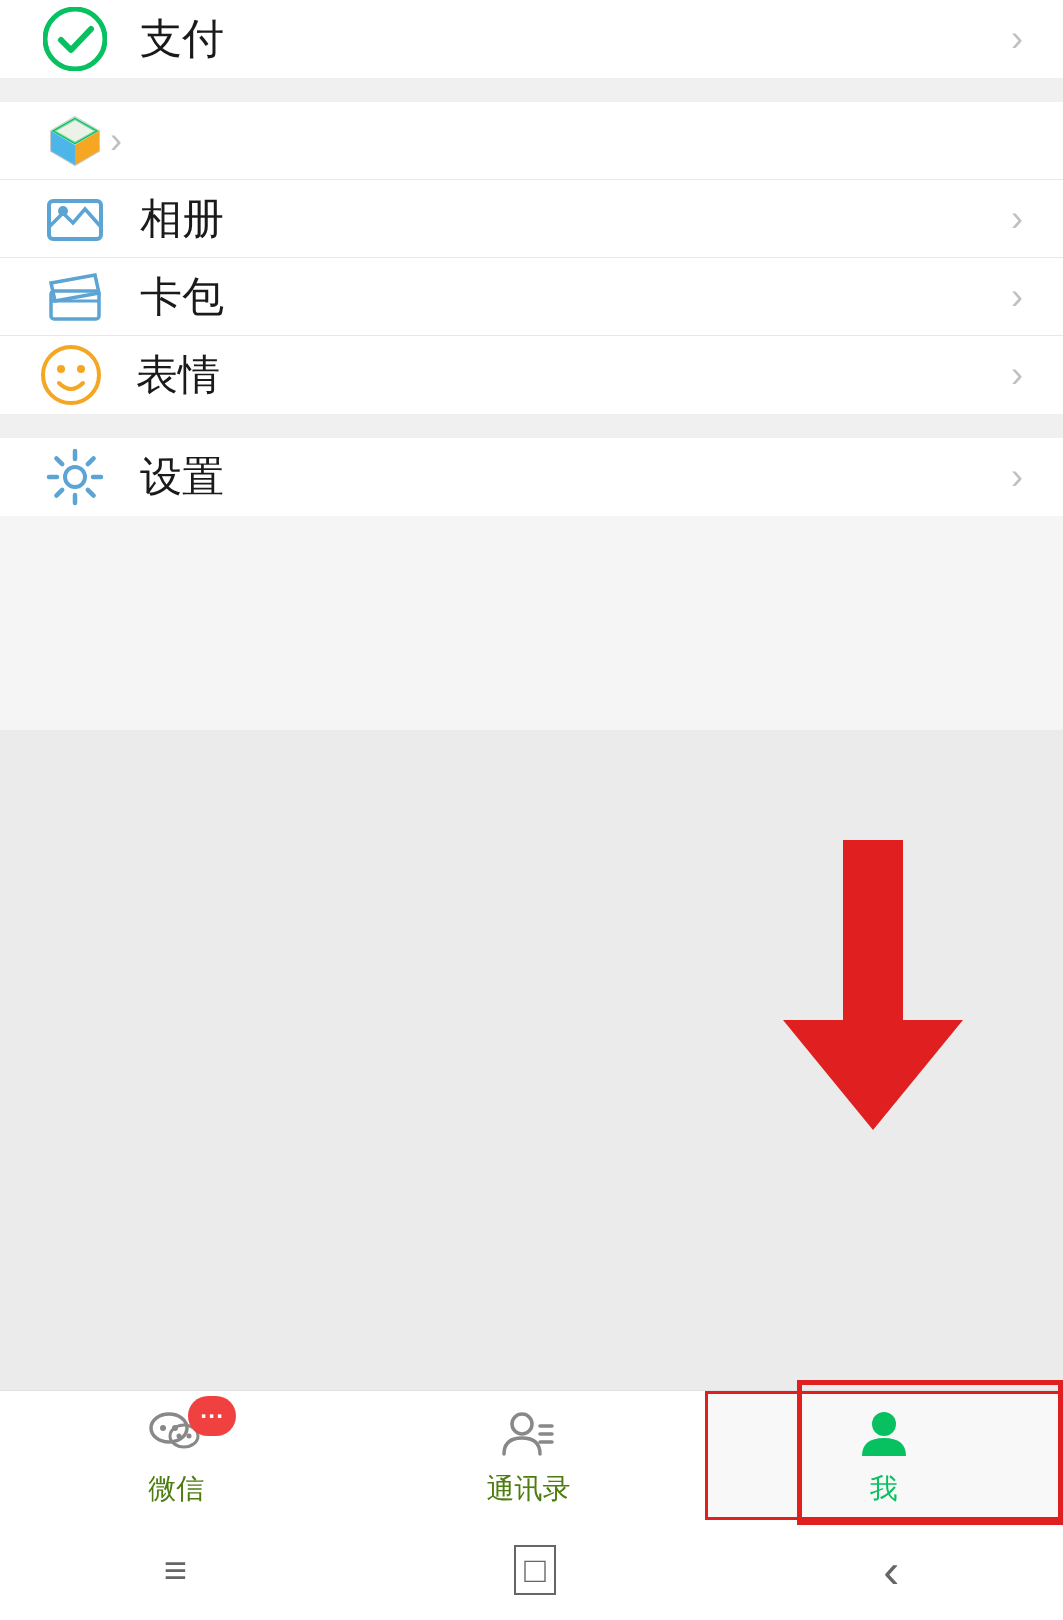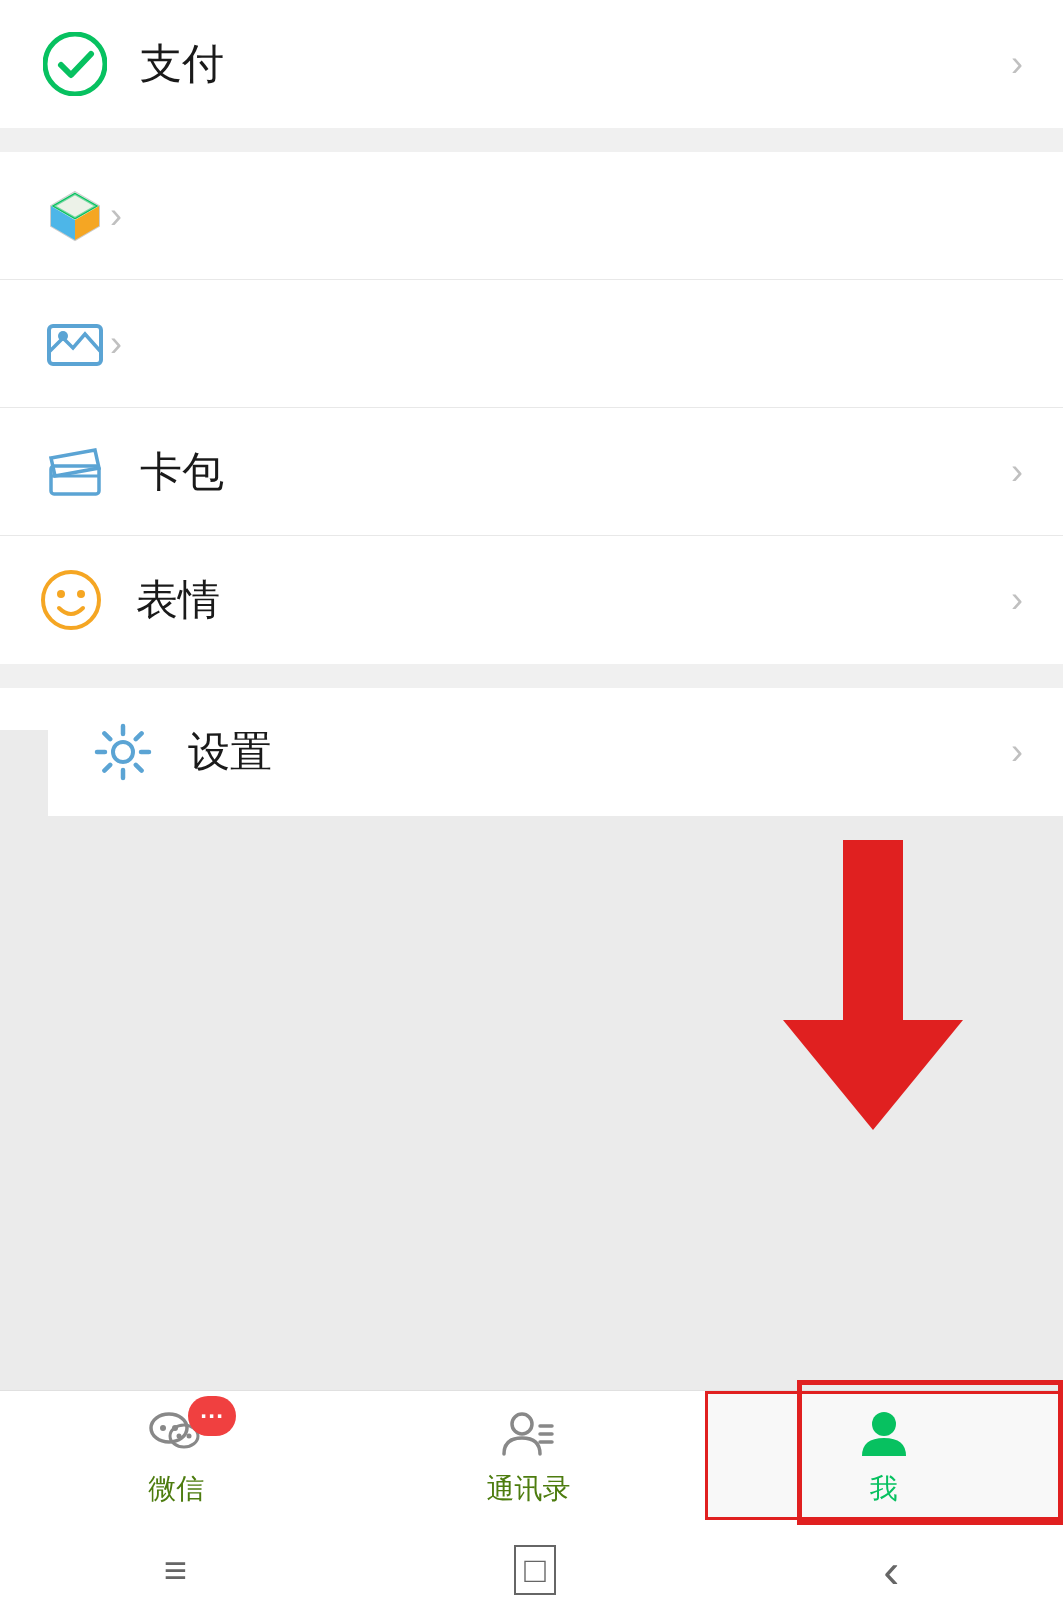--- a/index.html
+++ b/index.html
@@ -13,21 +13,21 @@
     }
 
     .menu-section {
       background: #fff;
     }
 
     .menu-item {
       display: flex;
       align-items: center;
       padding: 0 40px;
-      height: 128px;
+      height: 78px;
       background: #fff;
       border-bottom: 1px solid #e8e8e8;
       cursor: pointer;
       position: relative;
     }
 
     .menu-item:last-child {
       border-bottom: none;
     }
 
@@ -208,20 +208,21 @@
     </div>
 
     <div class="menu-item">
       <div class="menu-icon">
         <svg width="64" height="64" viewBox="0 0 64 64">
           <rect x="6" y="14" width="52" height="38" rx="4" fill="none" stroke="#5ba4d4" stroke-width="4"></rect>
           <polyline points="6,40 20,26 30,36 42,22 58,40" fill="none" stroke="#5ba4d4" stroke-width="3.5"></polyline>
           <circle cx="20" cy="24" r="5" fill="#5ba4d4"></circle>
         </svg>
       </div>
+      <span class="menu-label">相册</span>
       <span class="chevron">›</span>
     </div>
 
     <div class="menu-item">
       <div class="menu-icon">
         <svg width="64" height="64" viewBox="0 0 64 64">
 
           <path d="M8,18 L52,10 L56,28 L12,36 Z" fill="none" stroke="#5ba4d4" stroke-width="3.5"></path>
           <rect x="8" y="26" width="48" height="28" rx="3" fill="none" stroke="#5ba4d4" stroke-width="3.5"></rect>
           <line x1="8" y1="36" x2="56" y2="36" stroke="#5ba4d4" stroke-width="3"></line>
@@ -241,21 +242,21 @@
         </svg>
       </div>
       <span class="menu-label">表情</span>
       <span class="chevron">›</span>
     </div>
   </div>
 
   <div class="section-gap"></div>
 
   <div class="menu-section">
-    <div class="menu-item" style="border-bottom:none;margin-left:48px;">
+    <div class="menu-item" style="border-bottom:none;">
       <div class="menu-icon">
         <svg width="64" height="64" viewBox="0 0 64 64">
           <circle cx="32" cy="32" r="10" fill="none" stroke="#5ba4d4" stroke-width="4"></circle>
           <path d="M32,6 L32,14 M32,50 L32,58 M6,32 L14,32 M50,32 L58,32 M13.4,13.4 L19.2,19.2 M44.8,44.8 L50.6,50.6 M50.6,13.4 L44.8,19.2 M19.2,44.8 L13.4,50.6" stroke="#5ba4d4" stroke-width="4.5" stroke-linecap="round"></path>
         </svg>
       </div>
       <span class="menu-label">设置</span>
       <span class="chevron">›</span>
     </div>
   </div>

